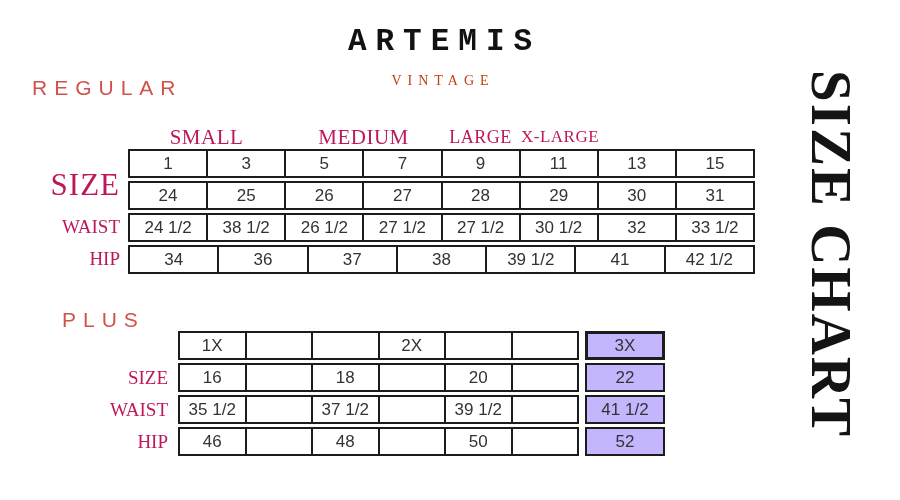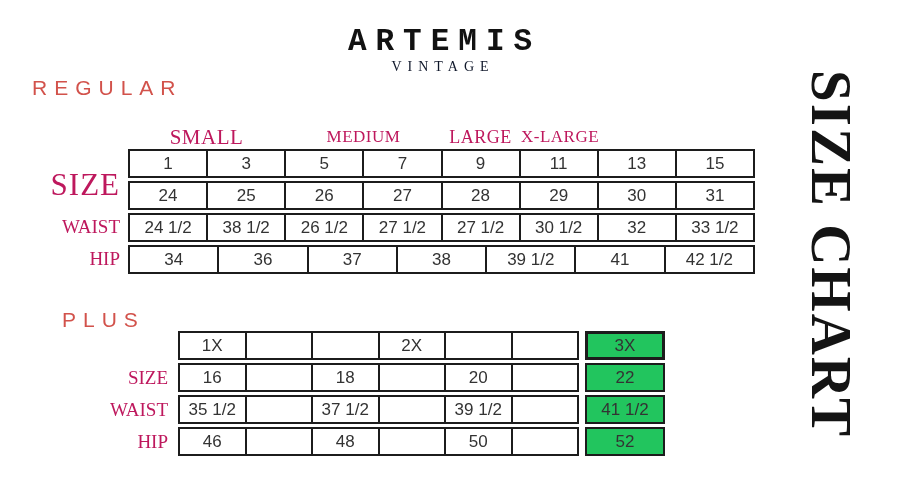--- a/index.html
+++ b/index.html
@@ -6,34 +6,34 @@
   html,body { width:900px; height:500px; background:#ffffff; overflow:hidden;
               font-family:"Liberation Sans", sans-serif; }
   #canvas { position:relative; width:900px; height:500px; background:#fff; }
 
   
   .logo { position:absolute; left:300px; top:24px; width:280px; text-align:center; }
   .logo-name { font-family:"Liberation Mono","DejaVu Sans Mono",monospace;
                font-weight:700; font-size:31px; letter-spacing:9px; padding-left:9px;
                color:#121212; }
   .logo-tag  { font-family:"Liberation Serif","DejaVu Serif",serif;
-               font-size:14px; letter-spacing:6px; padding-left:6px; color:#0f172a; margin-top:0; }
+               font-size:14px; letter-spacing:6px; padding-left:6px; color:#c2410c; margin-top:14px; }
 
   
   .section-label { position:absolute; font-size:21px; letter-spacing:7px;
                    color:#d2524b; font-weight:400; }
   .lbl-regular { left:32px; top:76px; }
   .lbl-plus    { left:62px; top:308px; }
 
   
   .serif { font-family:"Liberation Serif","DejaVu Serif",serif; color:#be185d; }
   .group-hdr { position:absolute; top:126px; height:22px; text-align:center;
                line-height:22px; letter-spacing:0.5px; }
   .hdr-small   { left:128px; width:157px; font-size:21px; }
-  .hdr-medium  { left:285px; width:157px; font-size:17px; }
+  .hdr-medium  { left:285px; width:157px; font-size:21px; }
   .hdr-large   { left:441px; width:79px;  font-size:18px; }
   .hdr-xlarge  { left:518px; width:84px;  font-size:17px; }
 
   .row-label { position:absolute; text-align:right; }
   .reg-size  { left:20px; top:167px; width:100px; font-size:31px; letter-spacing:1px; }
   .reg-waist { left:20px; top:216px; width:100px; font-size:19px; }
   .reg-hip   { left:20px; top:248px; width:100px; font-size:19px; }
   .plus-size  { left:60px; top:367px; width:108px; font-size:19px; }
   .plus-waist { left:60px; top:399px; width:108px; font-size:19px; }
   .plus-hip   { left:60px; top:431px; width:108px; font-size:19px; }
@@ -45,21 +45,21 @@
   .trow { display:flex; height:29px; margin-bottom:3px; }
   .strip { display:flex; flex:1; border:2px solid #1c1c1c; background:#fff; }
   .cell { flex:1; display:flex; align-items:center; justify-content:center;
           border-right:2px solid #1c1c1c; font-size:17px; color:#333; }
   .cell:last-child { border-right:none; }
 
   .plus-row { display:flex; height:29px; margin-bottom:3px; }
   .plus-main { width:401px; display:flex; border:2px solid #1c1c1c; background:#fff; }
   .plus-gap { width:6px; }
   .plast { width:80px; border:2px solid #1c1c1c; display:flex; align-items:center;
-           justify-content:center; font-size:17px; color:#333; background:#22c55e; }
+           justify-content:center; font-size:17px; color:#333; background:#c4b5fd; }
   .plast.bold { border-width:3px; }
 
   
   .side-title { position:absolute; left:799px; top:70px;
                 writing-mode:vertical-rl;
                 font-family:"Liberation Serif","DejaVu Serif",serif;
                 font-weight:700; font-size:57px; letter-spacing:2px; color:#141414; }
 </style>
 </head>
 <body>

